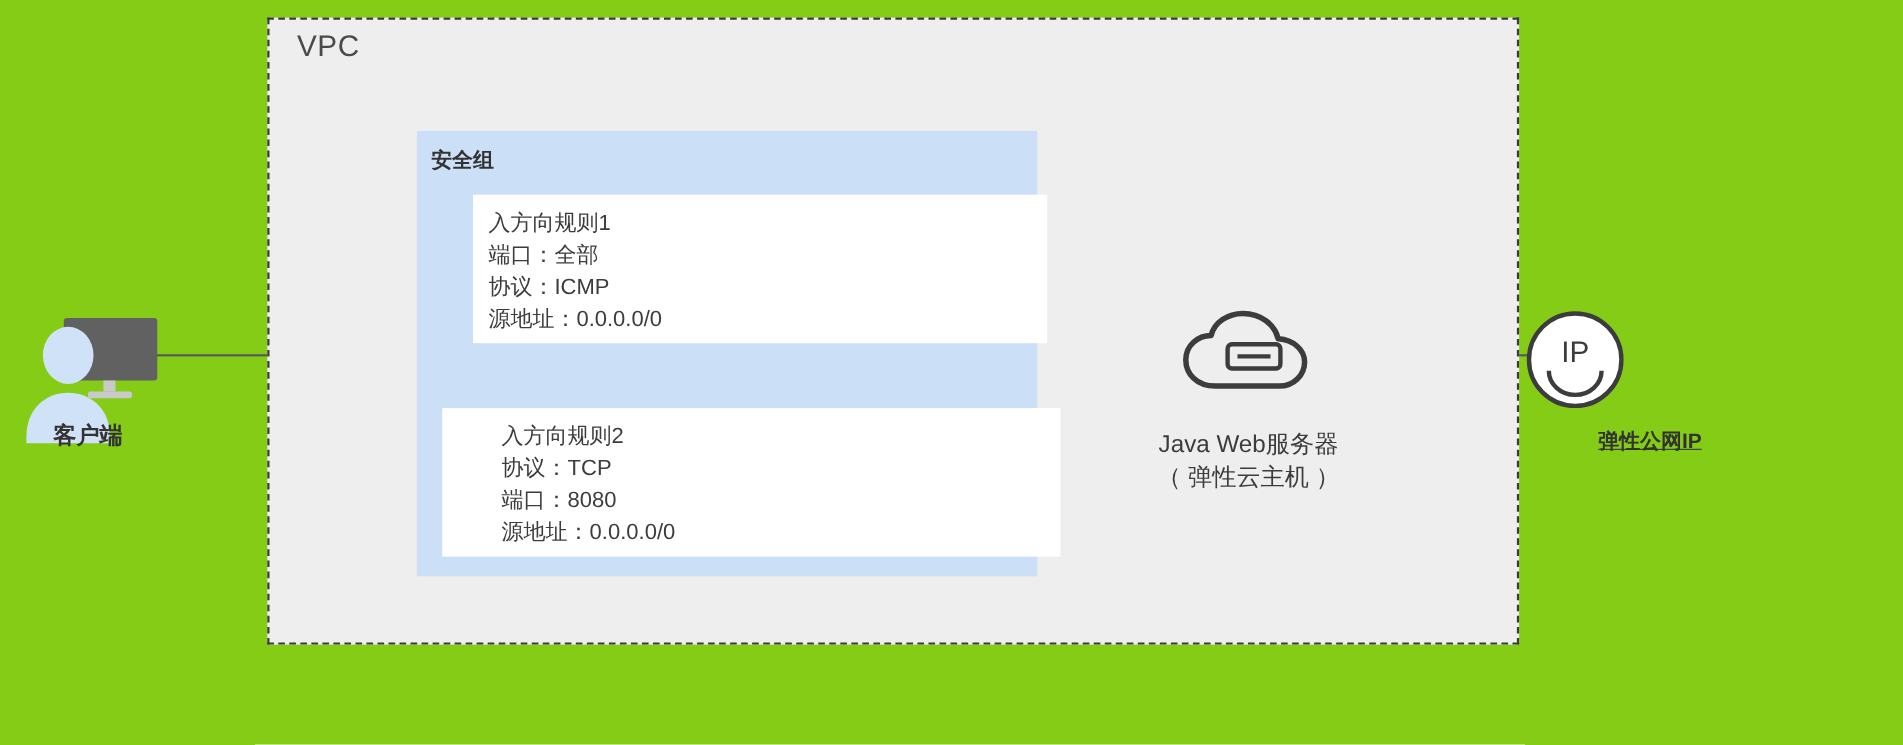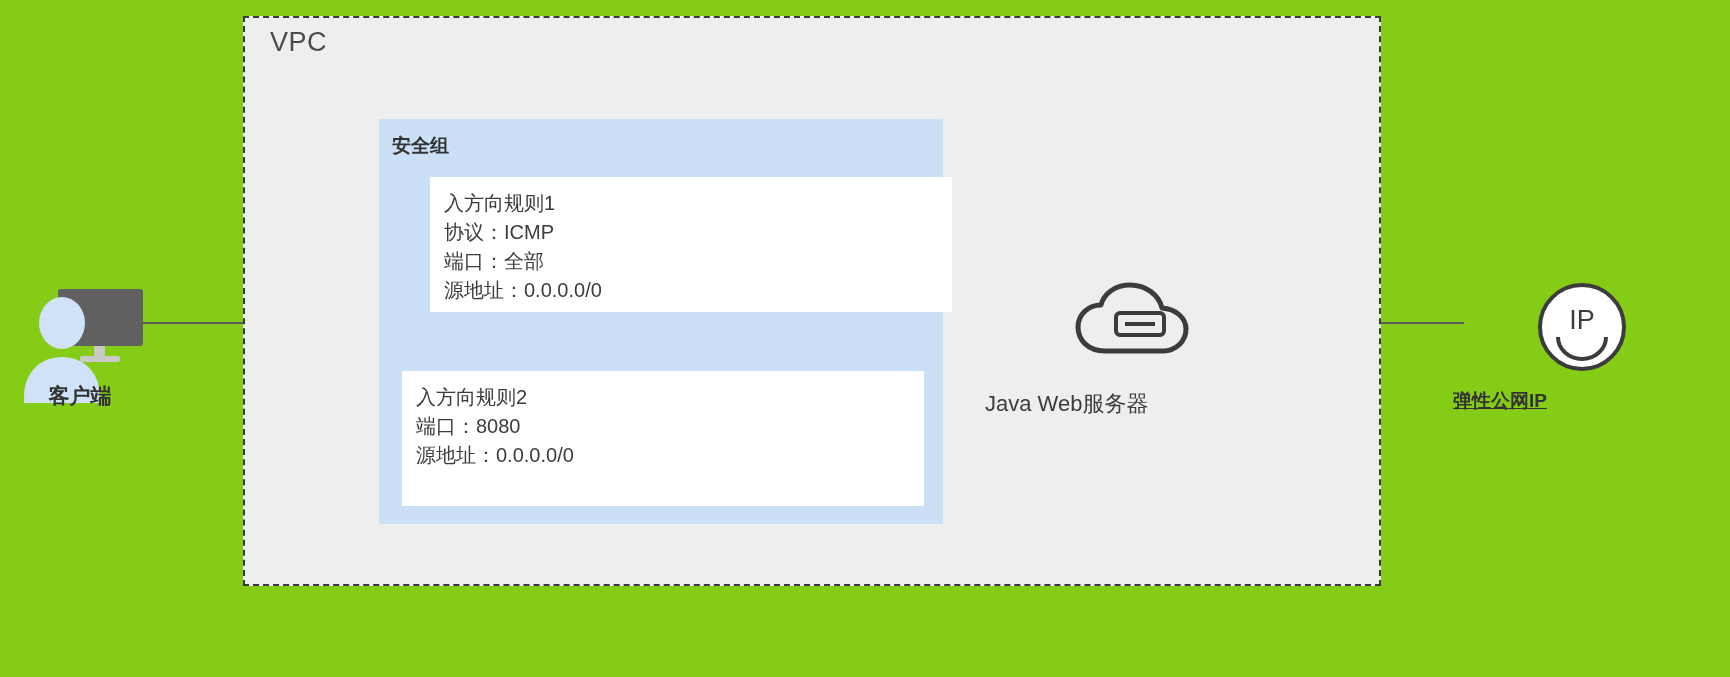--- a/index.html
+++ b/index.html
@@ -63,21 +63,21 @@
     color: #333333;
   }
 
   .rule-box {
     position: absolute;
     left: 402px;
     width: 522px;
     background: #ffffff;
   }
   #rule-box-1 { top: 177px; height: 135px; margin-left: 28px; }
-  #rule-box-2 { top: 371px; height: 135px; }
+  #rule-box-2 { top: 371px; height: 135px; padding-left: 40px; }
 
   .rule-inner {
     padding: 12px 0 0 14px;
   }
   .rule-line {
     font-size: 20px;
     line-height: 29px;
     color: #3c3c3c;
     white-space: pre;
   }
@@ -112,36 +112,37 @@
     left: 1075px;
     top: 281px;
     width: 120px;
     height: 76px;
   }
   #server-labels {
     position: absolute;
     left: 985px;
     top: 389px;
     width: 300px;
+    text-align: center;
   }
   #server-labels .l1 {
     font-size: 22px;
     color: #3c3c3c;
     line-height: 30px;
   }
   #server-labels .l2 {
     font-size: 22px;
     color: #3c3c3c;
     line-height: 30px;
   }
 
   
   #eip-node {
     position: absolute;
-    left: 1536px;
+    left: 1386px;
     top: 281px;
     width: 92px;
     height: 92px;
   }
   #eip-label {
     position: absolute;
     left: 1410px;
     top: 388px;
     width: 180px;
     text-align: center;
@@ -162,29 +163,30 @@
 
   <div id="vpc-box"></div>
   <div id="vpc-label">VPC</div>
 
   <div id="sg-box"></div>
   <div id="sg-label">安全组</div>
 
   <div class="rule-box" id="rule-box-1">
     <div class="rule-inner">
       <div class="rule-title">入方向规则1</div>
+      <div class="rule-line">端口：全部</div>
       <div class="rule-line">协议：ICMP</div>
-      <div class="rule-line">端口：全部</div>
       <div class="rule-line">源地址：0.0.0.0/0</div>
     </div>
   </div>
 
   <div class="rule-box" id="rule-box-2">
     <div class="rule-inner">
       <div class="rule-title">入方向规则2</div>
+      <div class="rule-line">协议：TCP</div>
       <div class="rule-line">端口：8080</div>
       <div class="rule-line">源地址：0.0.0.0/0</div>
     </div>
   </div>
 
   <div id="client-node">
     <svg width="152" height="150" viewBox="0 0 152 150">
 
       <rect x="40" y="17" width="85" height="57" rx="3" fill="#616161"></rect>
       <rect x="76" y="74" width="11" height="10" fill="#c9c9c9"></rect>
@@ -198,20 +200,21 @@
 
   <div id="server-node">
     <svg width="120" height="76" viewBox="0 0 120 76">
       <path d="M30 70 C13 70 3 59 3 46 C3 33 14 24 26 24 C29 12 41 4 55 4 C71 4 84 14 87 27 C101 28 111 37 111 48 C111 60 101 70 88 70 Z" fill="none" stroke="#3c3c3c" stroke-width="5" stroke-linejoin="round"></path>
       <rect x="41" y="32" width="48" height="22" rx="4" fill="none" stroke="#3c3c3c" stroke-width="4"></rect>
       <line x1="50" y1="43" x2="80" y2="43" stroke="#3c3c3c" stroke-width="4"></line>
     </svg>
   </div>
   <div id="server-labels">
     <div class="l1">Java Web服务器</div>
+    <div class="l2">（ 弹性云主机 ）</div>
   </div>
 
   <div id="eip-node">
     <svg width="92" height="92" viewBox="0 0 92 92">
       <circle cx="46" cy="46" r="42" fill="#ffffff" stroke="#3c3c3c" stroke-width="4"></circle>
       <text x="46" y="48" text-anchor="middle" font-family="Liberation Sans, sans-serif" font-size="27" fill="#3c3c3c">IP</text>
       <path d="M22 56 A24 22 0 0 0 70 56" fill="none" stroke="#3c3c3c" stroke-width="4"></path>
     </svg>
   </div>
   <div id="eip-label">弹性公网IP</div>

